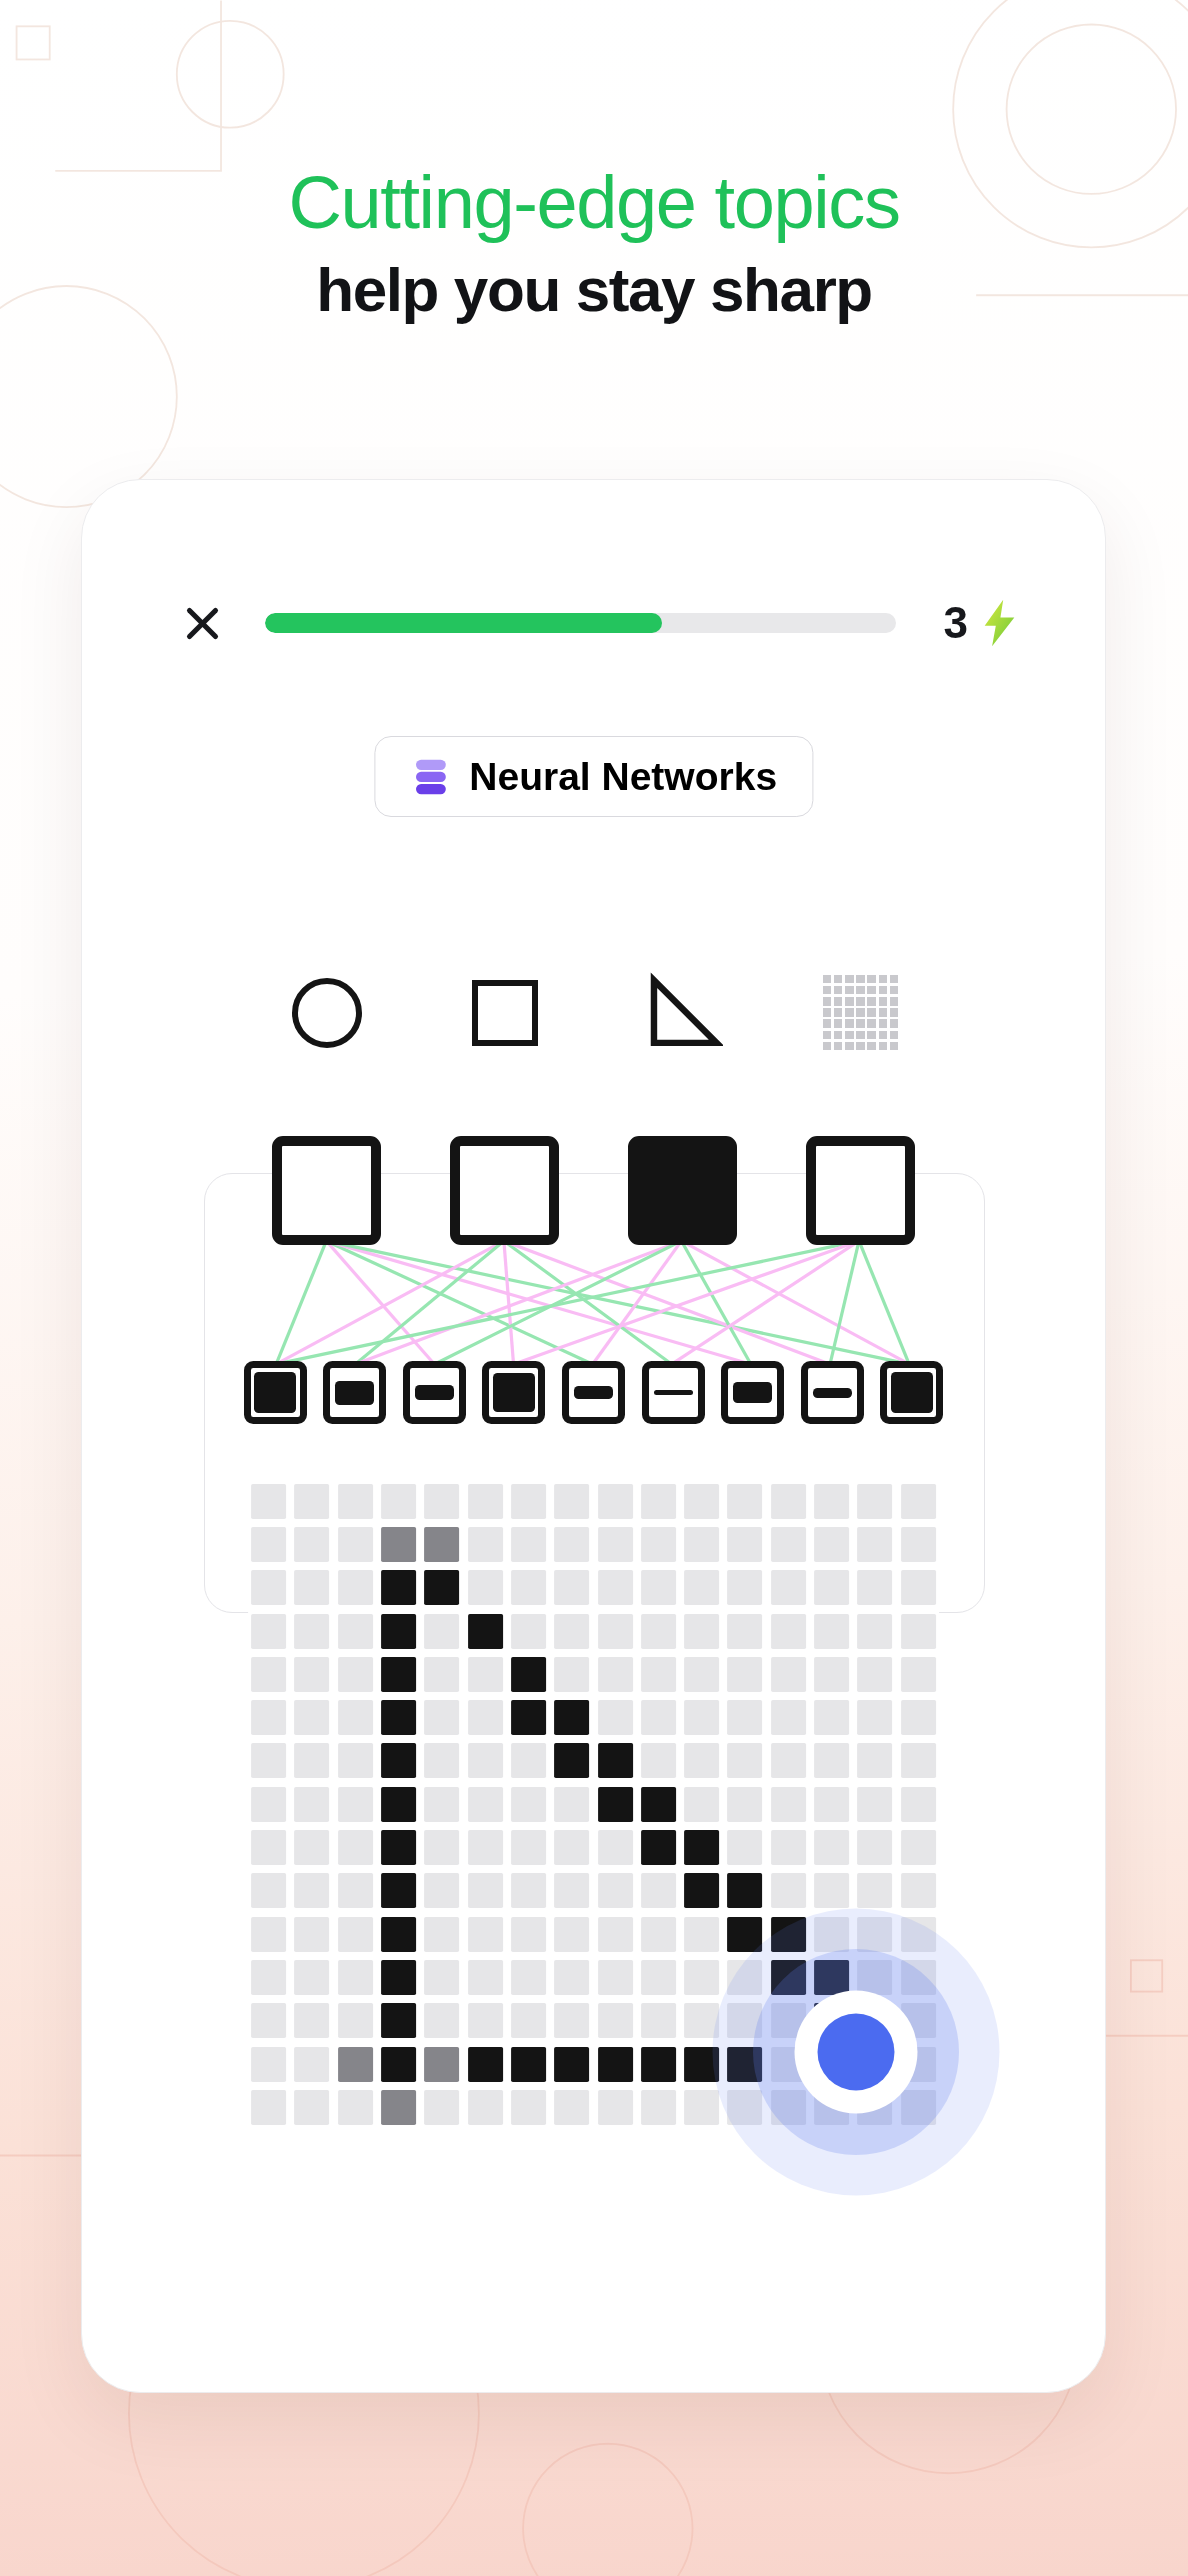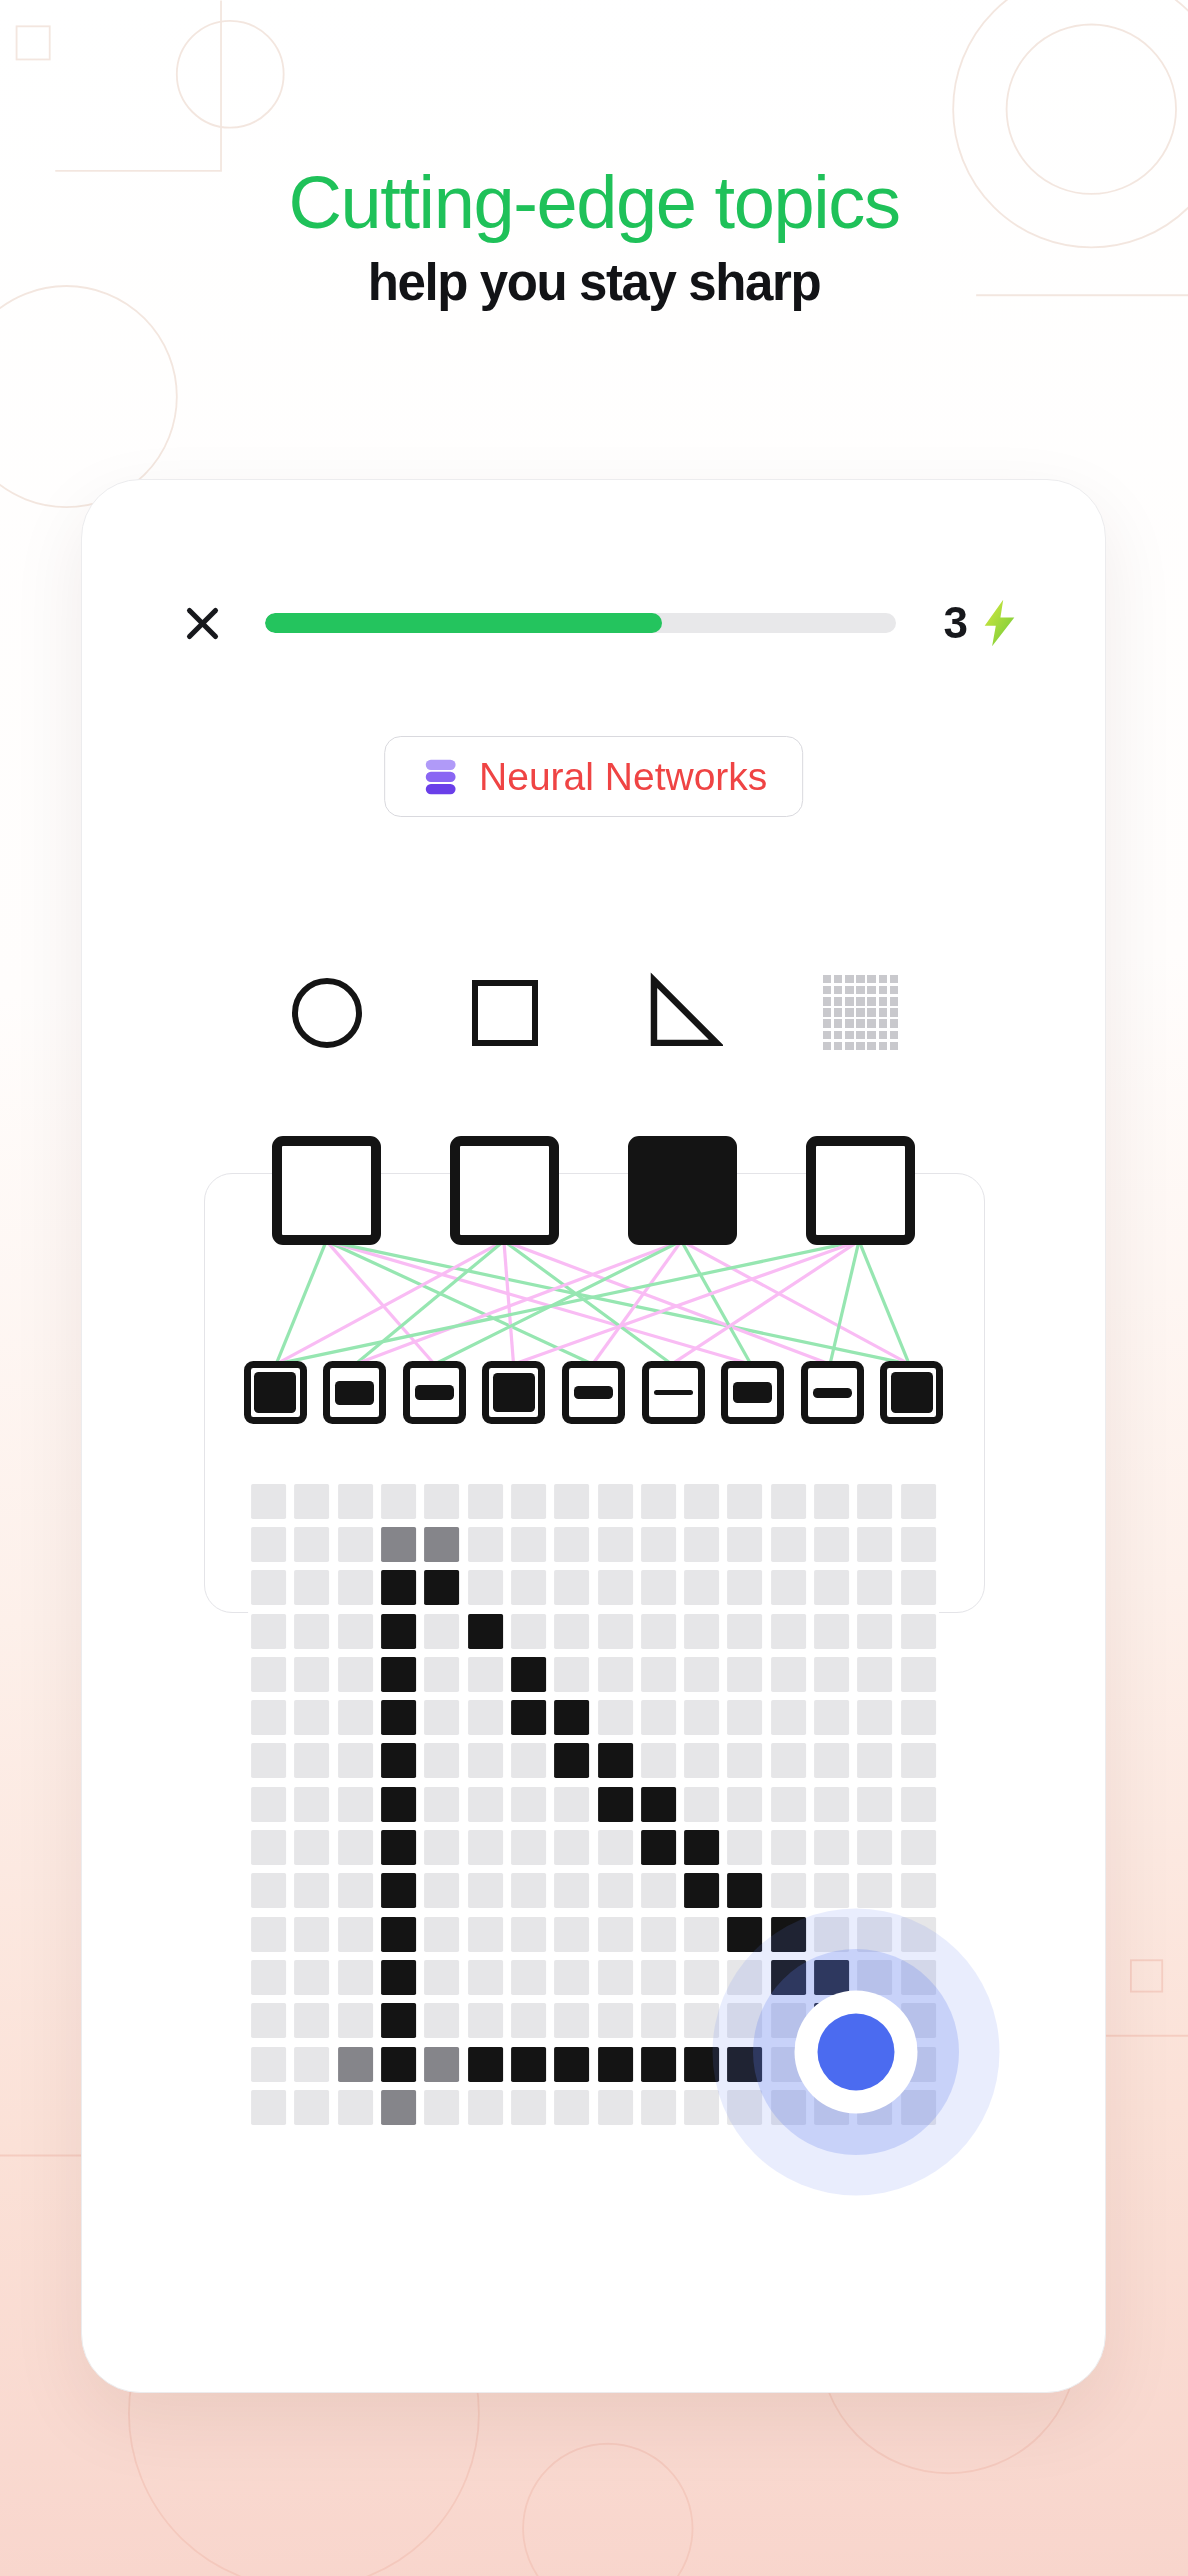--- a/index.html
+++ b/index.html
@@ -9,21 +9,21 @@
     position:relative;
     overflow:hidden;
     font-family:"Liberation Sans", sans-serif;
     background:linear-gradient(178deg, #ffffff 0%, #fffdfc 38%, #fdf0ea 62%, #fbe1d7 82%, #f8d5cc 100%);
   }
   .bg-decor { position:absolute; left:0; top:0; z-index:0; opacity:.65; }
 
   
   .headline { position:absolute; top:155px; left:0; width:100%; text-align:center; z-index:1; }
   .headline .l1 { font-size:74px; font-weight:400; letter-spacing:-1.4px; line-height:1.3; }
-  .headline .l2 { font-size:51px; font-weight:800; letter-spacing:-1.4px; color:#121316; line-height:1.25; }
+  .headline .l2 { font-size:62px; font-weight:800; letter-spacing:-1.4px; color:#121316; line-height:1.25; }
 
   
   .card {
     position:absolute; left:81px; top:479px; width:1025px; height:1914px;
     background:#ffffff; border:1.8px solid #ececee; border-radius:59px;
     box-shadow:0 28px 74px rgba(60,30,15,.08);
     z-index:2; overflow:hidden;
   }
 
   
@@ -33,21 +33,21 @@
   .progress-fill { height:100%; border-radius:10px; }
   .streak-count { font-size:44px; font-weight:700; color:#17181c; }
   .bolt-wrap { width:41px; height:50px; margin-left:11px; display:flex; align-items:center; }
 
   
   .chip {
     position:absolute; top:256px; left:50%; transform:translateX(-50%);
     height:81px; display:flex; align-items:center; gap:18.4px; padding:0 35px;
     border:1.8px solid #d9d9de; border-radius:16.6px; background:#fff; white-space:nowrap;
   }
-  .chip-label { font-size:39px; font-weight:400; color:#ef4444; }
+  .chip-label { font-size:39px; font-weight:700; color:#000000; }
 
   
   .shape-row { position:absolute; top:490px; left:0; width:100%; height:85px;
     display:flex; justify-content:center; align-items:center; gap:97px; z-index:2; }
   .shape-slot { width:81px; height:81px; display:flex; align-items:center; justify-content:center; }
   .shp-circle { width:70px; height:70px; border:6.4px solid #141414; border-radius:50%; }
   .shp-square { width:66px; height:66px; border:6.4px solid #141414; }
   .shp-grid { display:grid; grid-template-columns:repeat(7, 8.3px); grid-auto-rows:8.3px; gap:2.8px; }
   .shp-grid div { background:#c9c9cd; }
 

